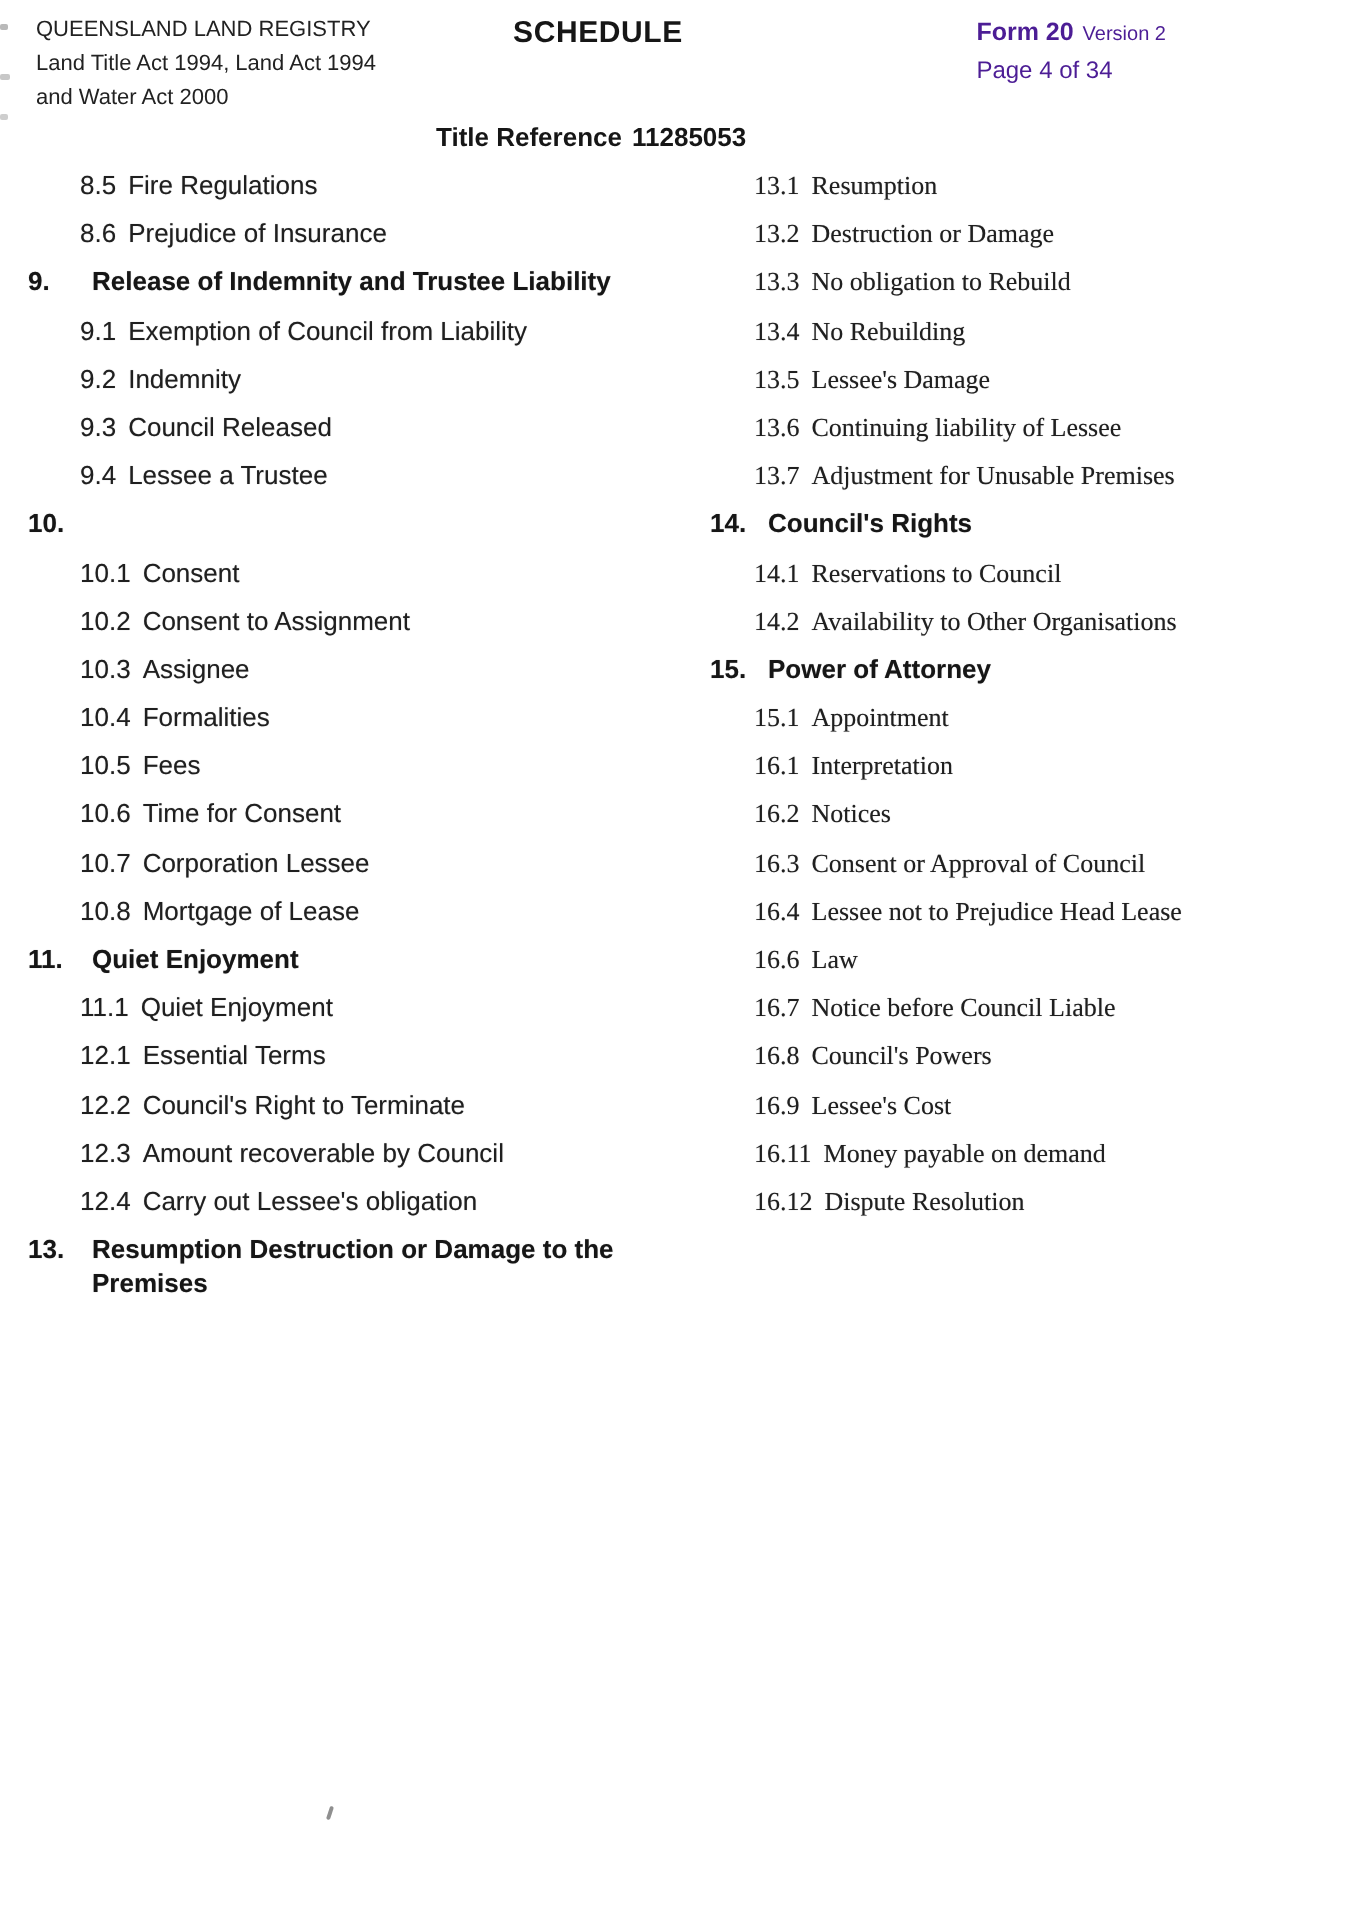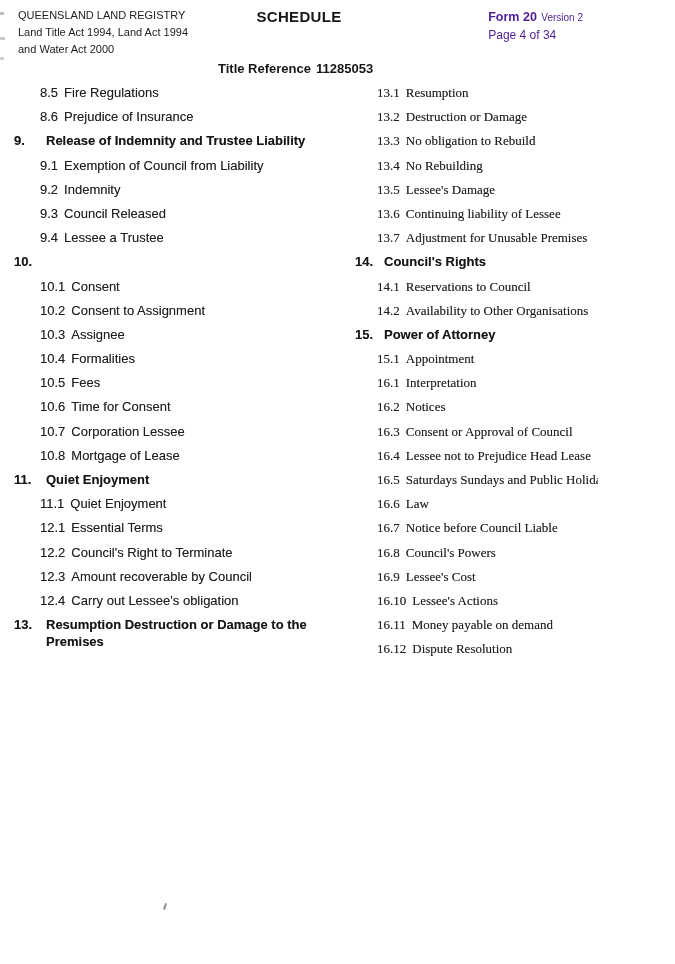--- a/index.html
+++ b/index.html
@@ -269,42 +269,34 @@
       </div>
       <div class="toc-row sub">
         <span class="num">16.3</span>
         <span class="txt">Consent or Approval of Council</span>
       </div>
       <div class="toc-row sub">
         <span class="num">16.4</span>
         <span class="txt">Lessee not to Prejudice Head Lease</span>
       </div>
       <div class="toc-row sub">
-        <span class="num">16.5</span>
-        <span class="txt">Saturdays Sundays and Public Holidays</span>
-      </div>
-      <div class="toc-row sub">
         <span class="num">16.6</span>
         <span class="txt">Law</span>
       </div>
       <div class="toc-row sub">
         <span class="num">16.7</span>
         <span class="txt">Notice before Council Liable</span>
       </div>
       <div class="toc-row sub">
         <span class="num">16.8</span>
         <span class="txt">Council's Powers</span>
       </div>
       <div class="toc-row sub">
         <span class="num">16.9</span>
         <span class="txt">Lessee's Cost</span>
-      </div>
-      <div class="toc-row sub">
-        <span class="num">16.10</span>
-        <span class="txt">Lessee's Actions</span>
       </div>
       <div class="toc-row sub">
         <span class="num">16.11</span>
         <span class="txt">Money payable on demand</span>
       </div>
       <div class="toc-row sub">
         <span class="num">16.12</span>
         <span class="txt">Dispute Resolution</span>
       </div>
     </div>

